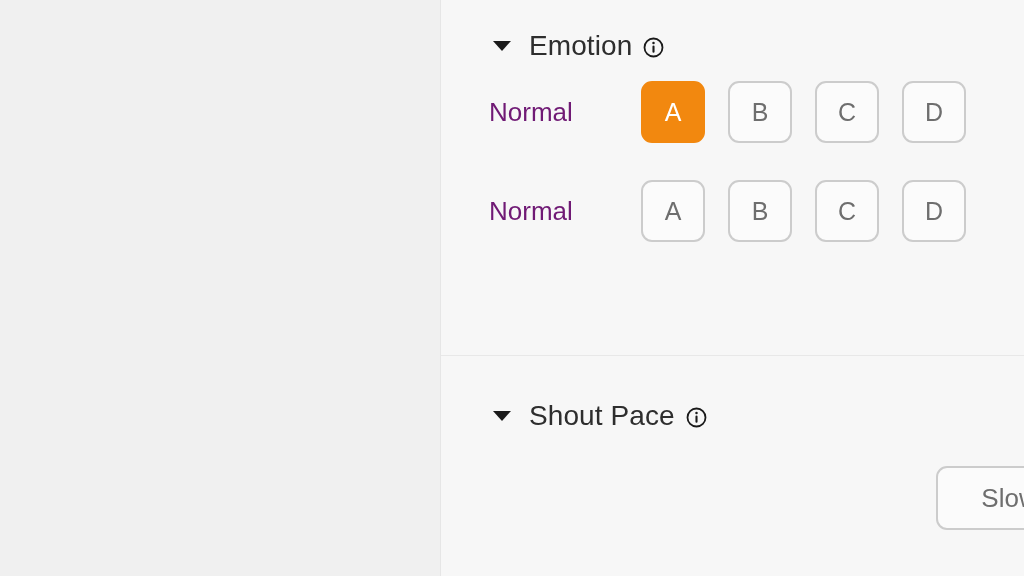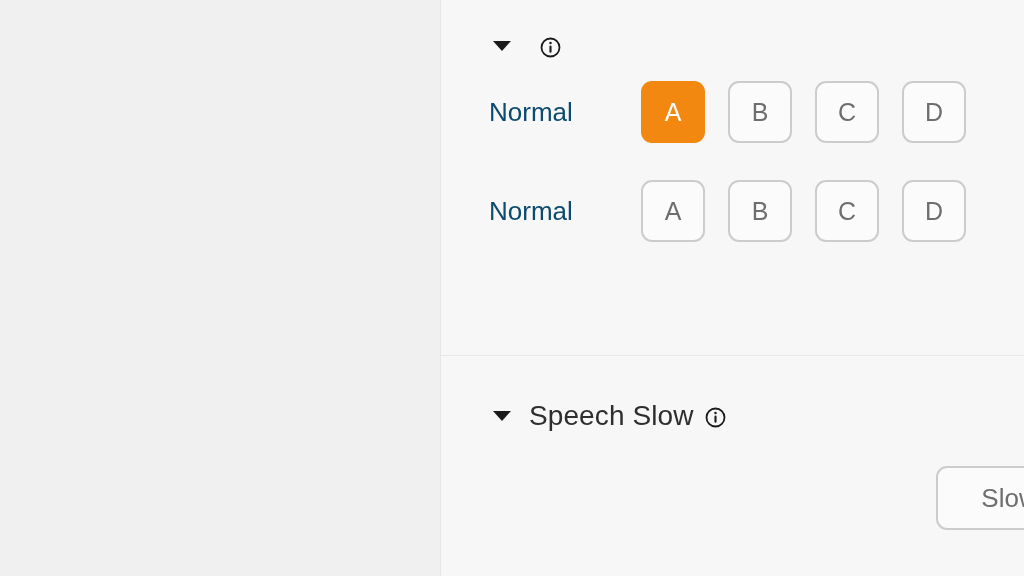--- a/index.html
+++ b/index.html
@@ -109,21 +109,21 @@
   .emotion-row {
     display: flex;
     align-items: center;
     height: 64px;
     margin-bottom: 35px;
   }
   .emotion-row-label {
     width: 152px;
     flex: 0 0 152px;
     font-size: 26px;
-    color: #0c4a6e;
+    color: #701a75;
     white-space: nowrap;
   }
   .grade-buttons {
     display: flex;
     gap: 23px;
   }
   .grade-btn {
     width: 64px;
     height: 62px;
     box-sizing: border-box;
@@ -176,20 +176,21 @@
 
 <div class="screen">
 
   <div class="canvas-area"></div>
 
   <div class="settings-panel">
 
     <div class="section emotion">
       <div class="section-header">
         <span class="disclosure-triangle"></span>
+        <span class="section-title">Emotion</span>
         <span class="info-icon">
           <svg width="21" height="21" viewBox="0 0 21 21" aria-hidden="true">
             <circle cx="10.5" cy="10.5" r="9" fill="none" stroke="#1a1a1a" stroke-width="1.8"></circle>
             <circle cx="10.5" cy="5.9" r="1.25" fill="#1a1a1a"></circle>
             <rect x="9.45" y="8.6" width="2.1" height="7.2" rx="1.05" fill="#1a1a1a"></rect>
           </svg>
         </span>
       </div>
 
       <div class="emotion-rows">
@@ -213,21 +214,21 @@
             <button class="grade-btn">D</button>
           </div>
         </div>
 
       </div>
     </div>
 
     <div class="section pace">
       <div class="section-header">
         <span class="disclosure-triangle"></span>
-        <span class="section-title">Speech Slow</span>
+        <span class="section-title">Shout Pace</span>
         <span class="info-icon">
           <svg width="21" height="21" viewBox="0 0 21 21" aria-hidden="true">
             <circle cx="10.5" cy="10.5" r="9" fill="none" stroke="#1a1a1a" stroke-width="1.8"></circle>
             <circle cx="10.5" cy="5.9" r="1.25" fill="#1a1a1a"></circle>
             <rect x="9.45" y="8.6" width="2.1" height="7.2" rx="1.05" fill="#1a1a1a"></rect>
           </svg>
         </span>
 
       </div>
 

